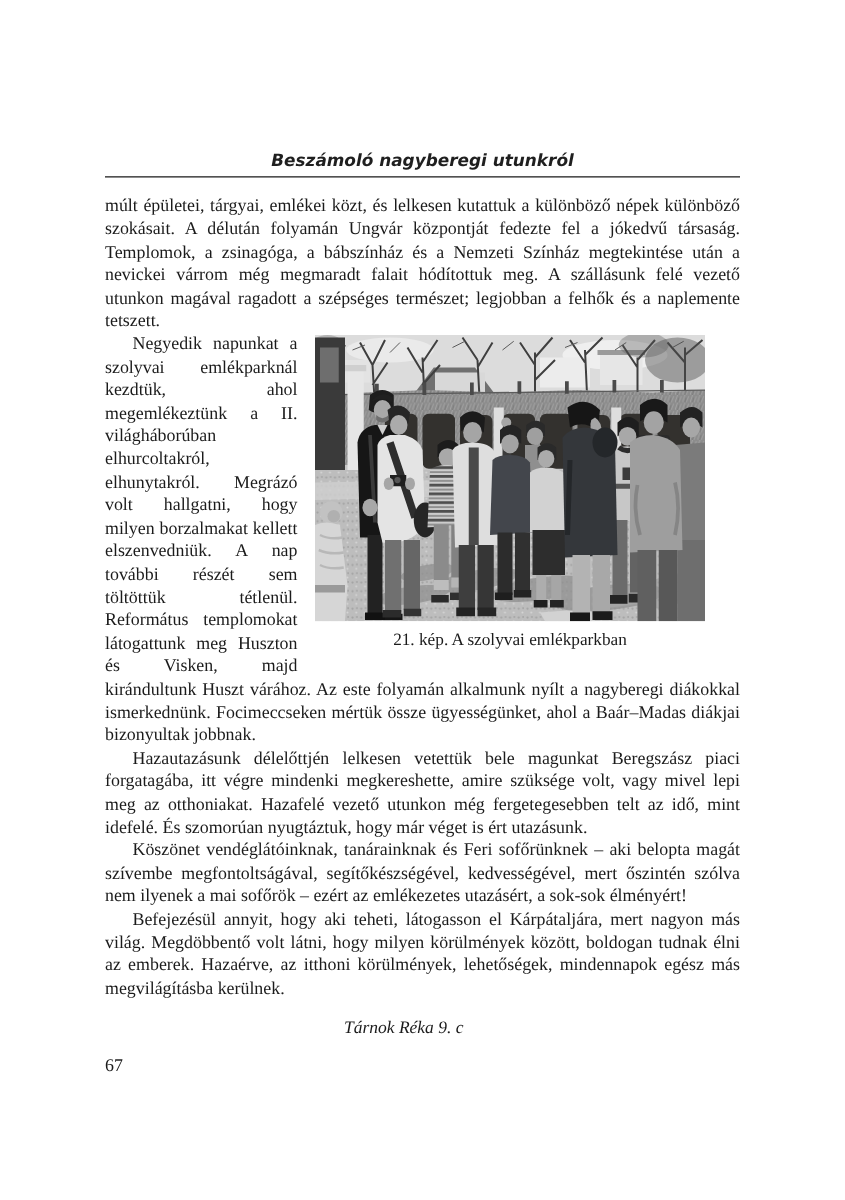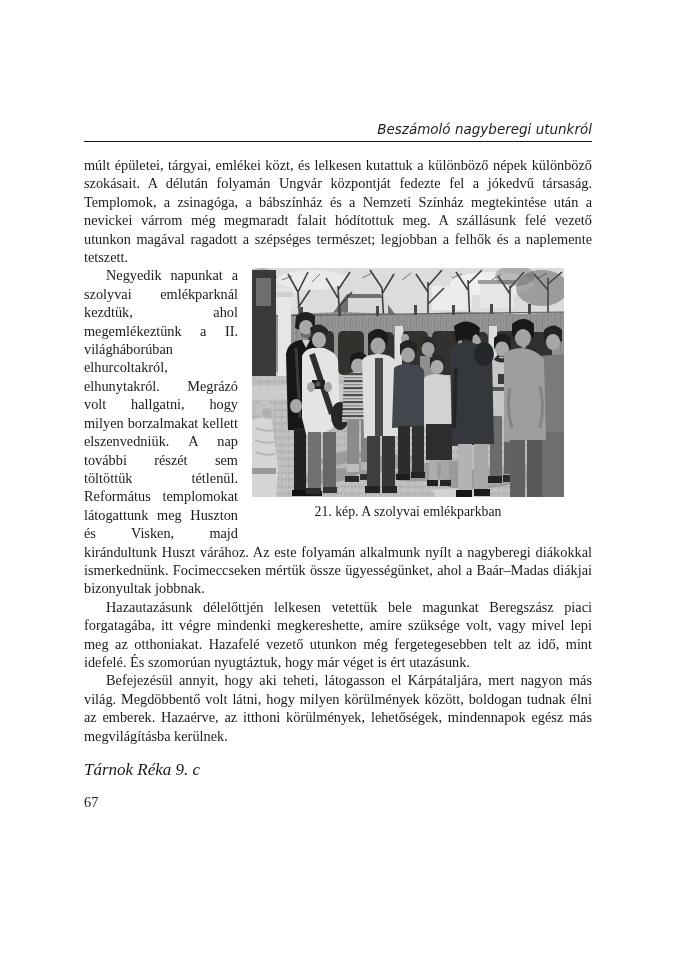--- a/index.html
+++ b/index.html
@@ -5,28 +5,29 @@
   html,body{margin:0;padding:0;}
   body{
     width:676px;height:960px;overflow:hidden;
     background:#ffffff;
     font-family:"Liberation Serif", serif;
     color:#1b1b1b;
   }
   .page{width:676px;height:960px;box-sizing:border-box;padding:0 84px;position:relative;}
   .running-header{
     margin-top:122px;
-    text-align:right;
+    text-align:center;
     font-family:"DejaVu Sans", sans-serif;
     font-style:italic;
     font-size:13.5px;
     line-height:15px;
     padding-bottom:4px;
     border-bottom:1.5px solid #1a1a1a;
     color:#1f1f1f;
+    font-weight:bold;
   }
   .body-text{
     margin-top:14px;
     font-size:14.3px;
     line-height:18.4px;
     text-align:justify;
   }
   .body-text p{margin:0;}
   .body-text p.indent{text-indent:22px;}
   .figure-float{
@@ -37,23 +38,23 @@
   .photo-svg{display:block;width:312px;height:229px;}
   .figure-caption{
     margin-top:6px;
     text-align:center;
     font-size:13.8px;
     line-height:18px;
   }
   .signature{
     clear:both;
     margin:15px 30px 0 0;
-    text-align:left;
+    text-align:center;
     font-style:italic;
-    font-size:17px;
+    font-size:14px;
   }
   .page-number{
     margin:14px 32px 0 0;
     text-align:left;
     font-size:14.3px;
   }
 </style>
 </head>
 <body>
 
@@ -287,20 +288,21 @@
         </g>
       </svg>
 
       <div class="figure-caption">21. kép. A szolyvai emlékparkban</div>
     </div>
 
     <p class="indent">Negyedik napunkat a szolyvai emlékparknál kezdtük, ahol megemlékeztünk a II. világháborúban elhurcoltakról, elhunytakról. Megrázó volt hallgatni, hogy milyen borzalmakat kellett elszenvedniük. A nap további részét sem töltöttük tétlenül. Református templomokat látogattunk meg Huszton és Visken, majd kirándultunk Huszt várához. Az este folyamán alkalmunk nyílt a nagyberegi diákokkal ismerkednünk. Focimeccseken mértük össze ügyességünket, ahol a Baár–Madas diákjai bizonyultak jobbnak.</p>
 
     <p class="indent">Hazautazásunk délelőttjén lelkesen vetettük bele magunkat Beregszász piaci forgatagába, itt végre mindenki megkereshette, amire szüksége volt, vagy mivel lepi meg az otthoniakat. Hazafelé vezető utunkon még fergetegesebben telt az idő, mint idefelé. És szomorúan nyugtáztuk, hogy már véget is ért utazásunk.</p>
 
+    <p class="indent">Köszönet vendéglátóinknak, tanárainknak és Feri sofőrünknek – aki belopta magát szívembe megfontoltságával, segítőkészségével, kedvességével, mert őszintén szólva nem ilyenek a mai sofőrök – ezért az emlékezetes utazásért, a sok-sok élményért!</p>
 
     <p class="indent">Befejezésül annyit, hogy aki teheti, látogasson el Kárpátaljára, mert nagyon más világ. Megdöbbentő volt látni, hogy milyen körülmények között, boldogan tudnak élni az emberek. Hazaérve, az itthoni körülmények, lehetőségek, mindennapok egész más megvilágításba kerülnek.</p>
   </div>
 
   <div class="signature">Tárnok Réka 9. c</div>
 
   <div class="page-number">67</div>
 
 </div>
 

